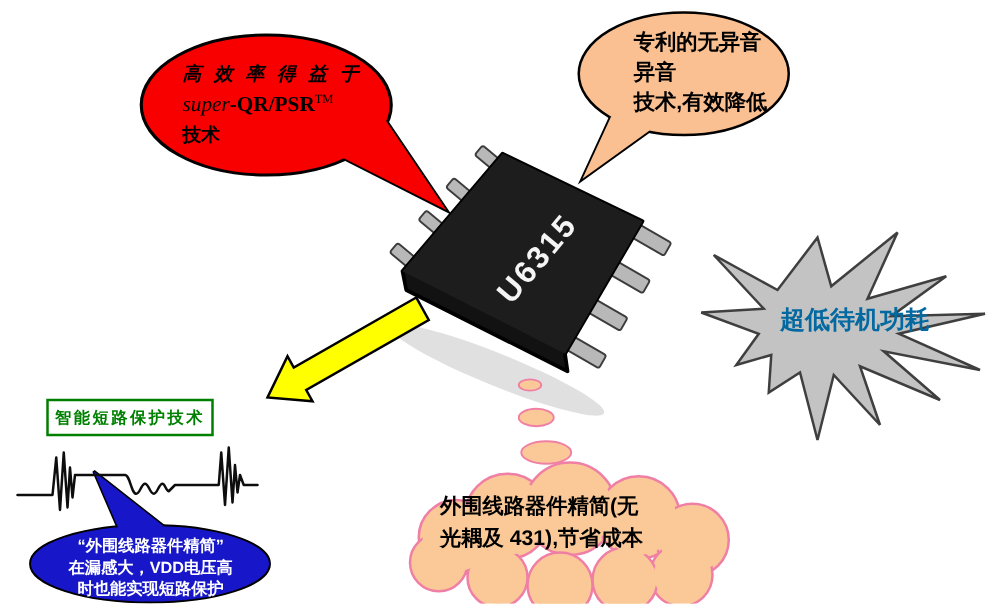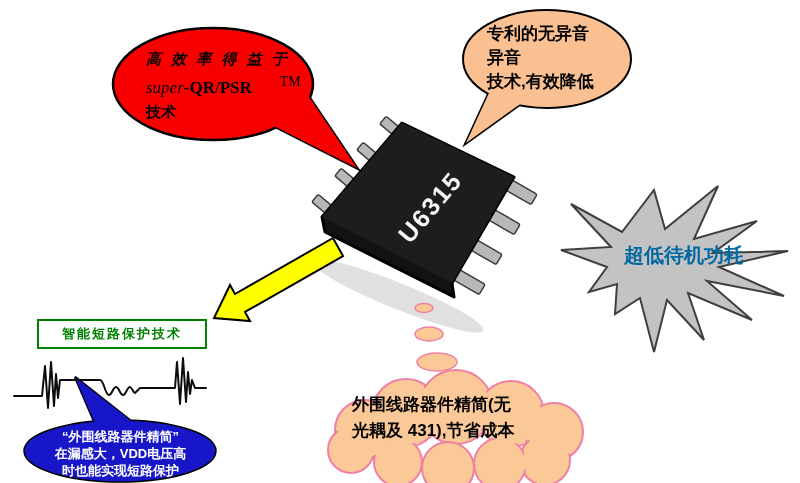--- a/index.html
+++ b/index.html
@@ -6,31 +6,31 @@
   .stage{position:relative;width:800px;height:483px;background:#ffffff;overflow:hidden;
          font-family:"Liberation Sans",sans-serif;}
   .stage svg{position:absolute;left:0;top:0;}
   .txt{position:absolute;color:#000;}
   
   .red-txt{left:146px;top:50px;width:170px;}
   .red-l1{font-size:15px;font-weight:bold;font-style:italic;letter-spacing:3px;
           font-family:Liberation Sans, sans-serif;}
   .red-l2{margin-top:5px;font-size:17px;font-weight:bold;font-family:"Liberation Serif",serif;}
   .red-l2 i{font-weight:normal;text-align:right;}
-  .red-l2 sup{font-size:14px;font-weight:normal;margin-left:28px;}
+  .red-l2 sup{font-size:10px;font-weight:normal;}
   .red-l3{margin-top:5px;font-size:15px;font-weight:bold;}
   
   .orange-txt{left:487px;top:22px;width:140px;font-size:17px;font-weight:bold;line-height:24px;}
-  .orange-txt span{display:block;}
+  .orange-txt span{display:block;margin-left:20px;}
   
   .star-txt{left:600px;top:242px;width:168px;text-align:center;
             font-size:20px;font-weight:bold;color:#0369a1;}
   
   .green-box{position:absolute;left:37px;top:319px;background:#fff;border:2px solid #008000;
-             color:#008000;font-size:13px;font-weight:bold;letter-spacing:2px;padding:4px 23px;}
+             color:#008000;font-size:13px;font-weight:bold;letter-spacing:2px;padding:4px 5px;}
   
   .blue-txt{left:28px;top:428px;width:185px;text-align:center;color:#fff;
             font-size:13px;font-weight:bold;line-height:17px;}
   .blue-txt span{display:block;}
   
   .cloud-txt{left:352px;top:392px;width:238px;font-size:17px;font-weight:bold;line-height:26px;}
   .cloud-txt span{display:block;}
   
   .cloud-c{fill:#fbc998;stroke:#ef7fa5;stroke-width:2;}
   .cloud-f{fill:#fbc998;}

